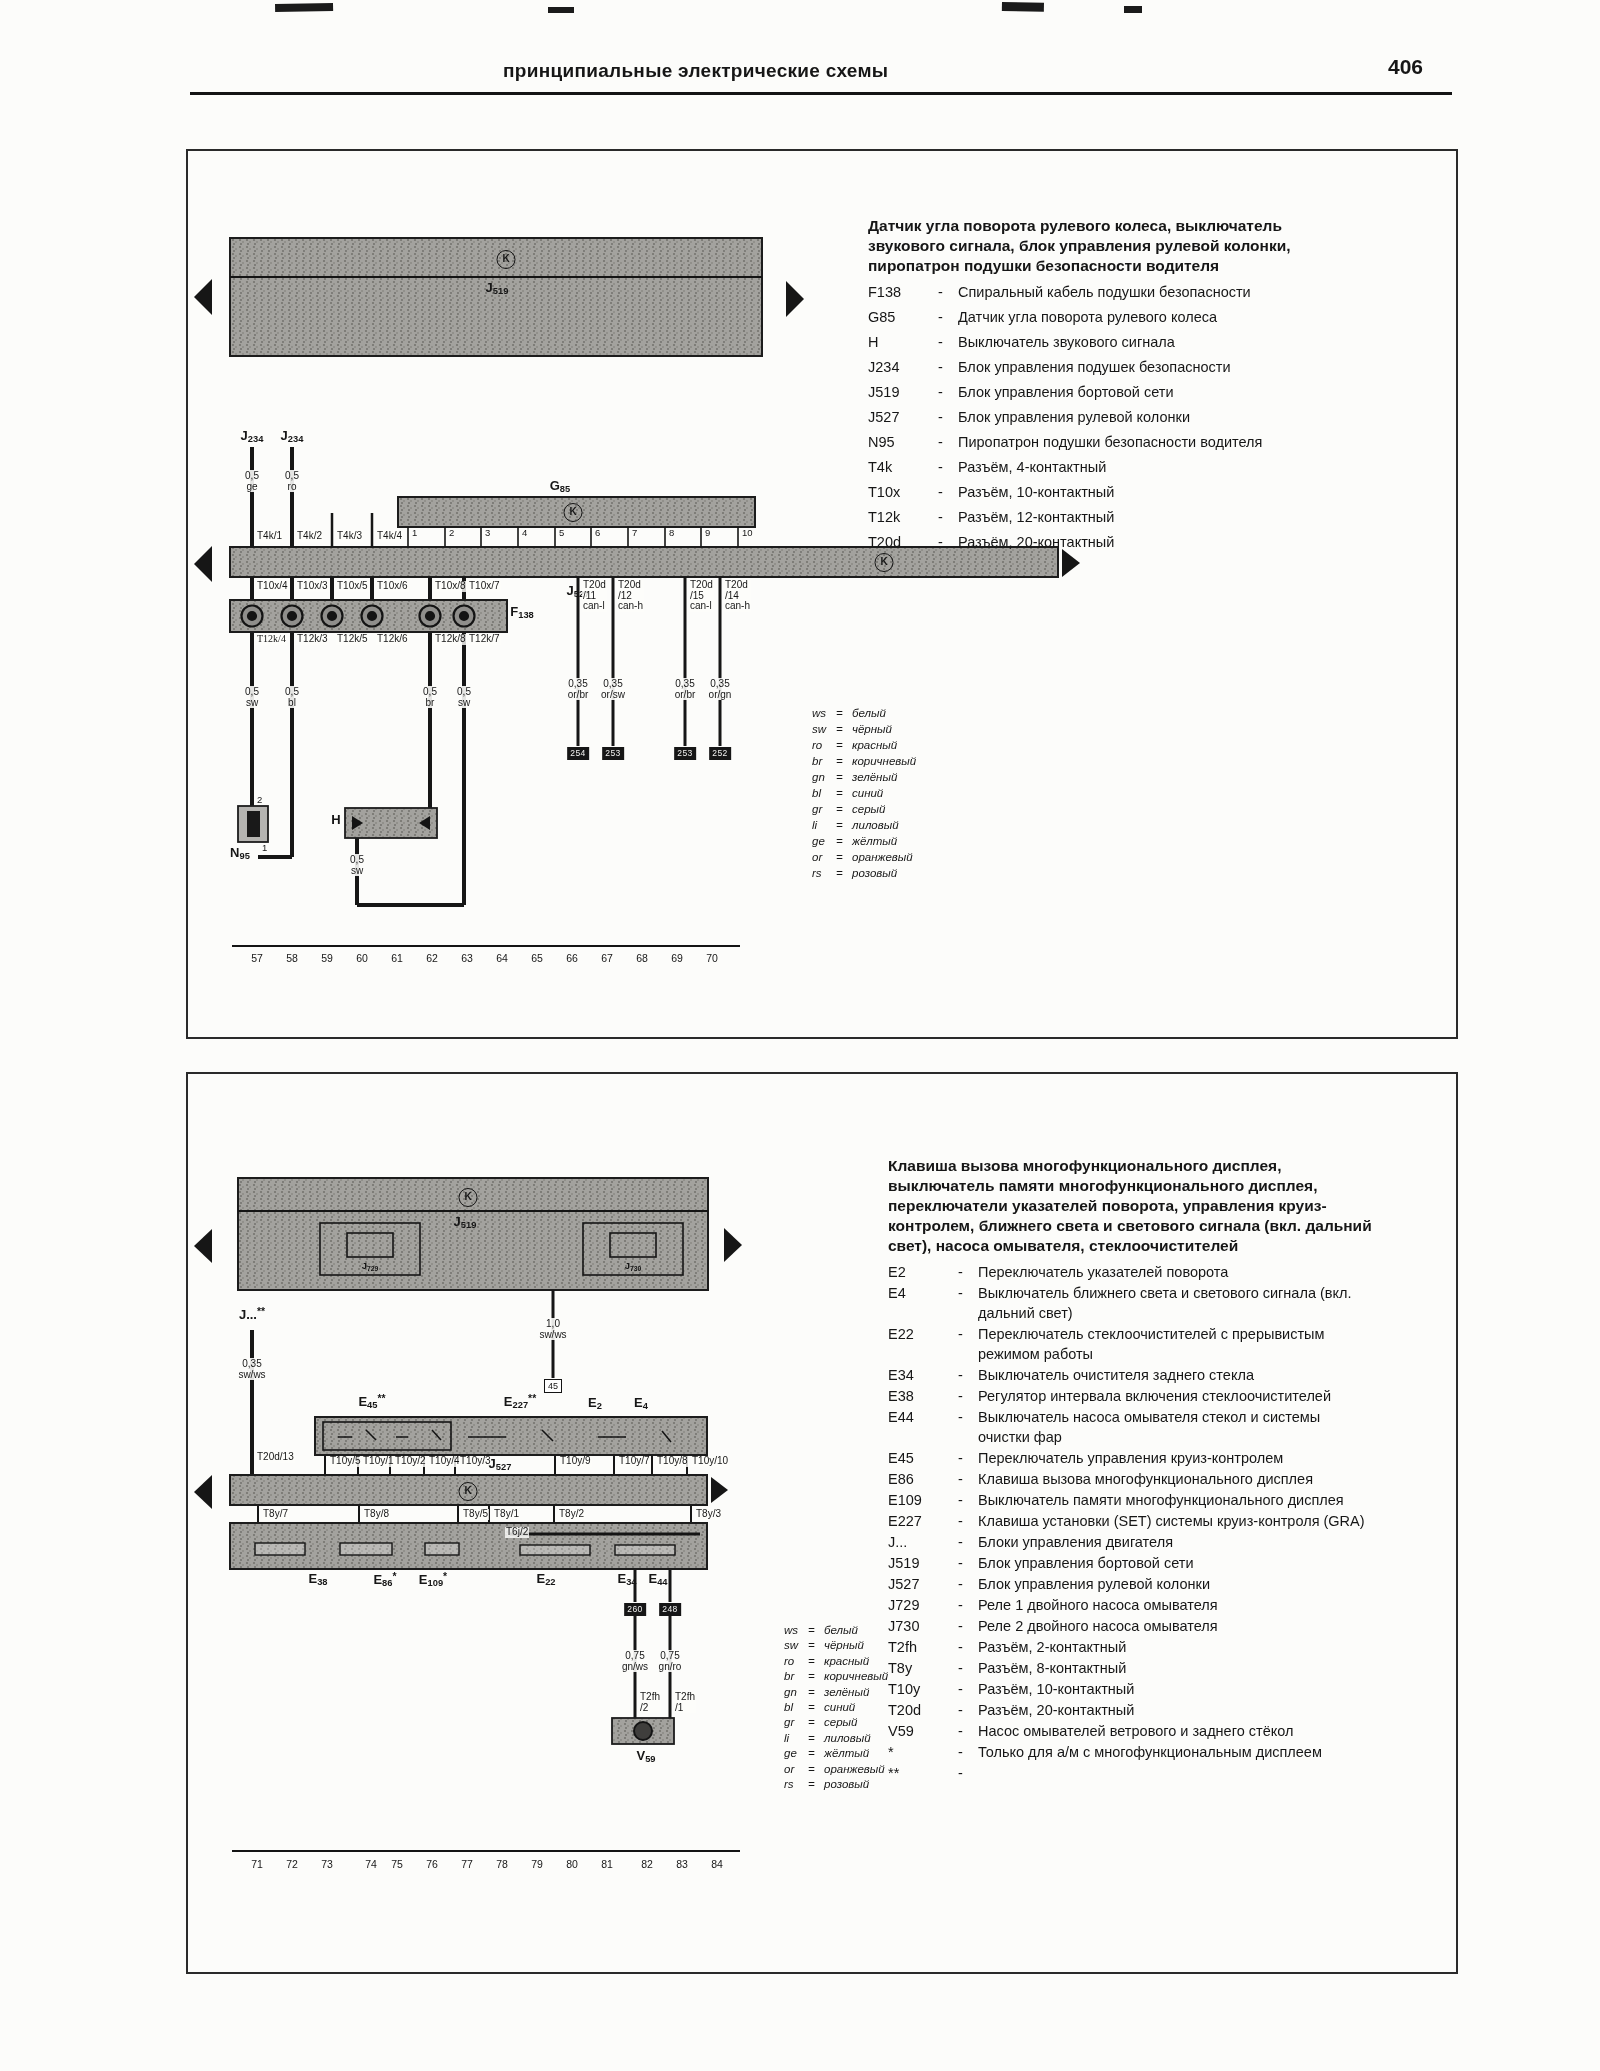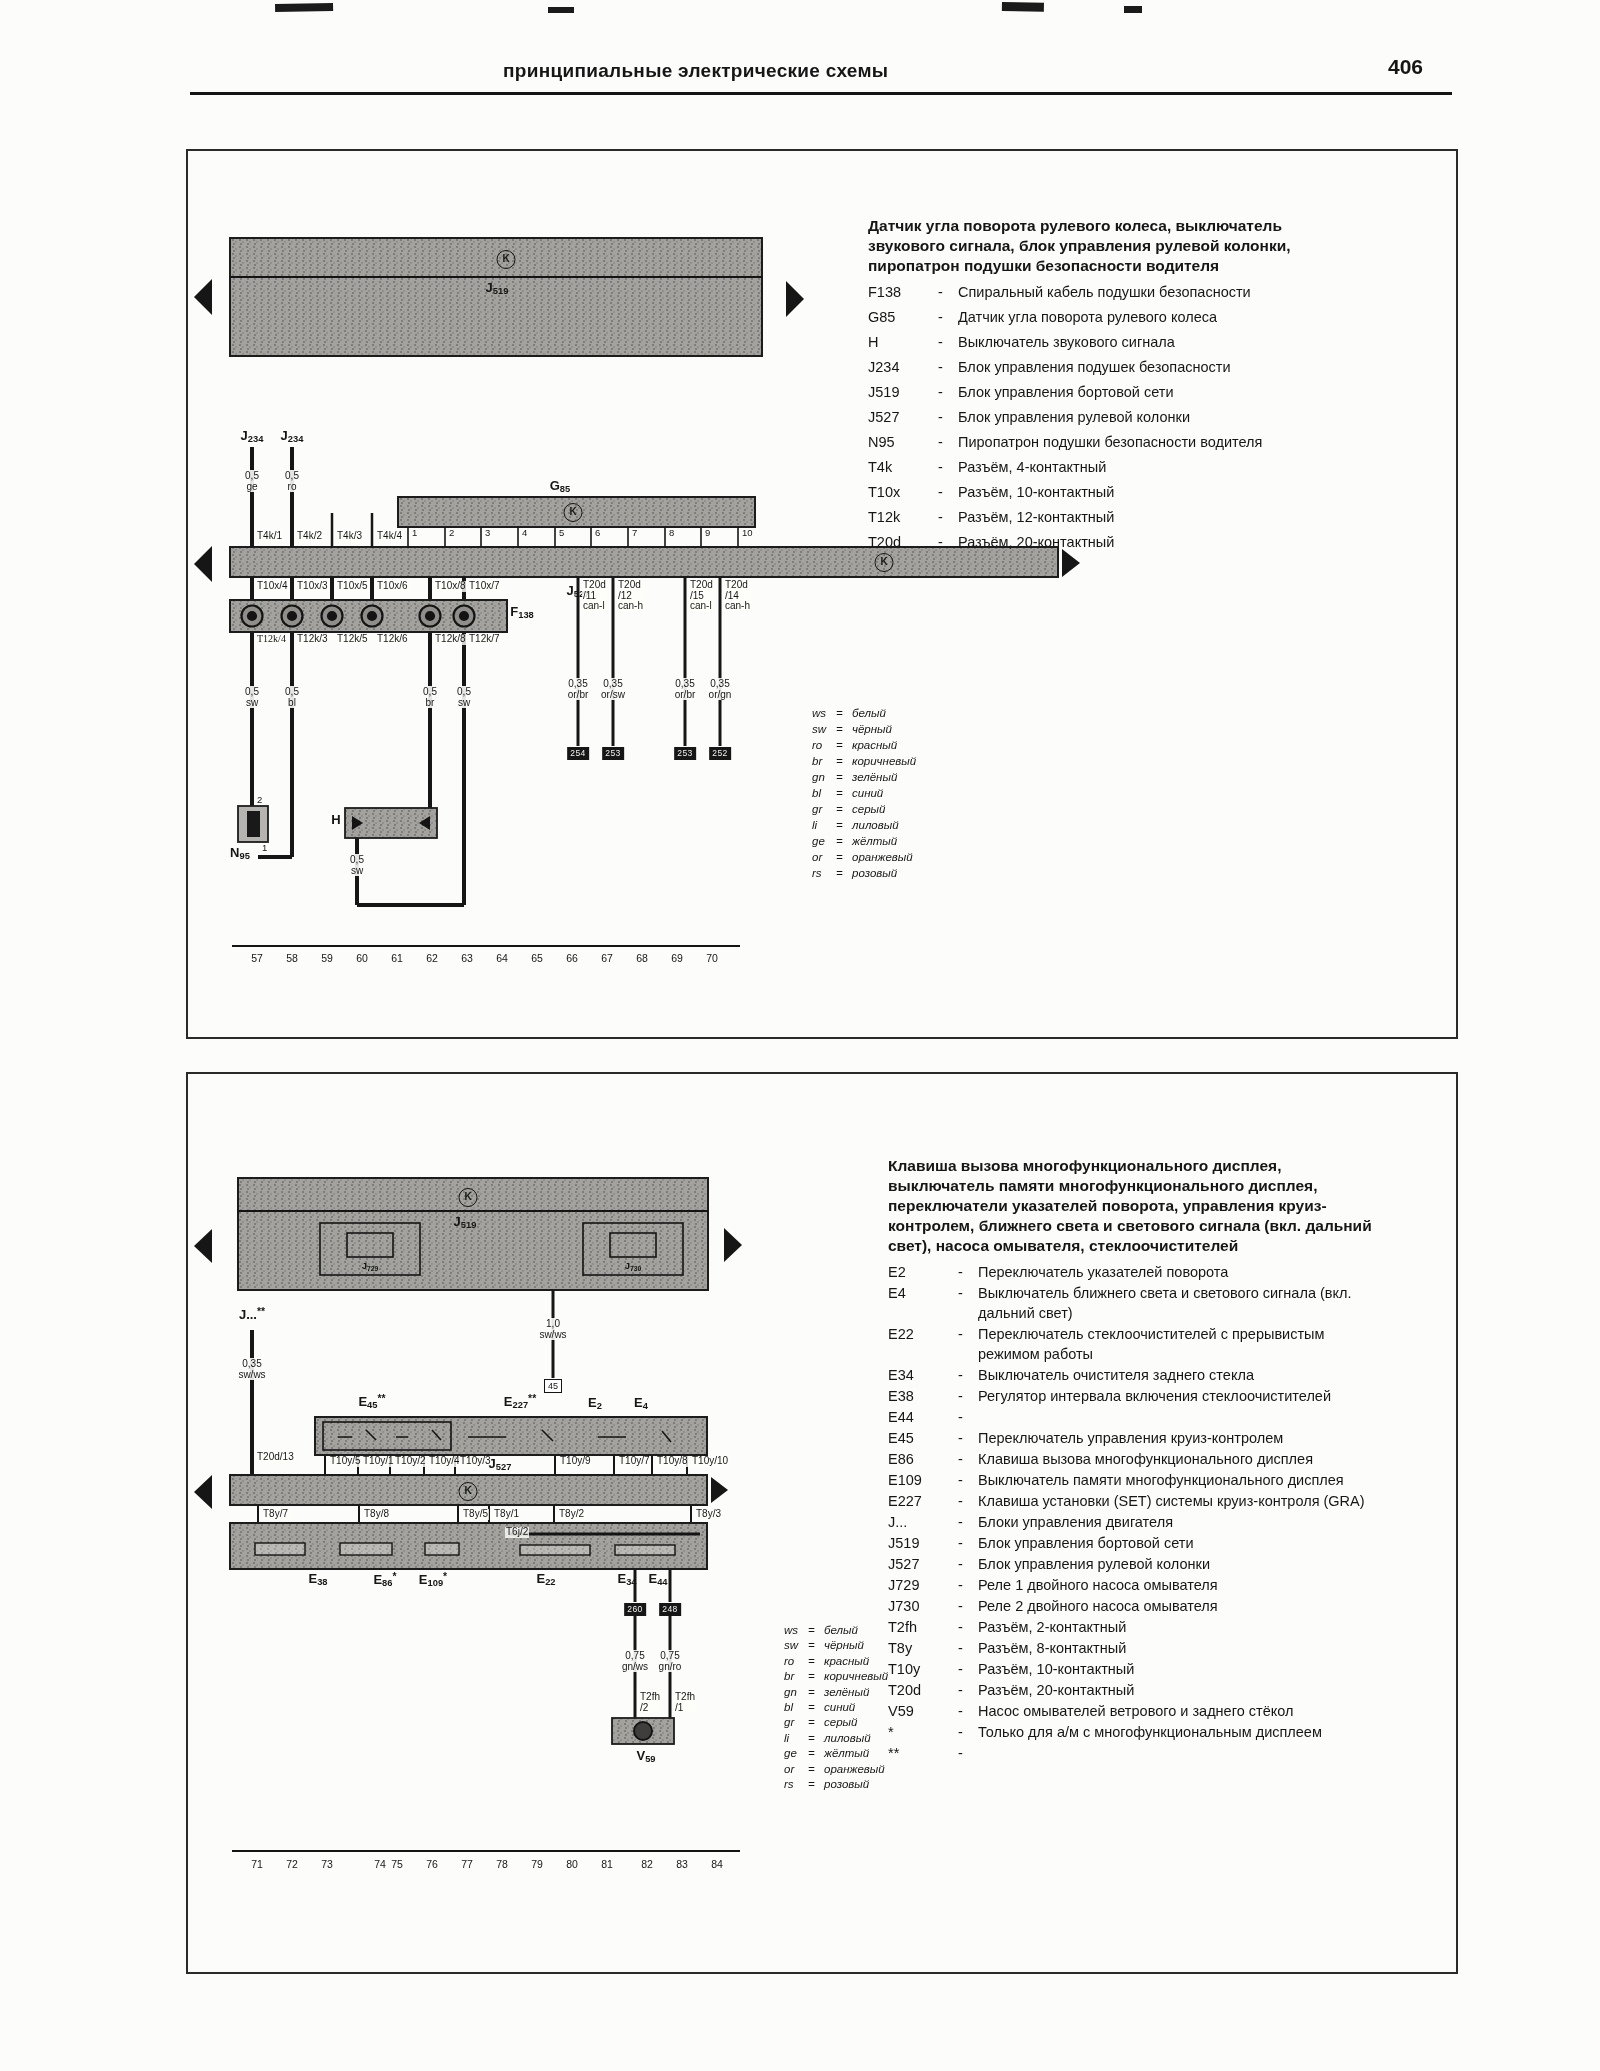--- a/index.html
+++ b/index.html
@@ -308,21 +308,21 @@
       <div class="dl val" style="left: 670px; top: 1650px;">0,75
 gn/ro</div>
       <div class="dl lbl" style="left: 639px; top: 1692px;">T2fh
 /2</div>
       <div class="dl lbl" style="left: 674px; top: 1692px;">T2fh
 /1</div>
       <div class="dl comp" style="left: 646px; top: 1748px;">V<sub>59</sub></div>
       <div class="dl trk" style="left: 257px; top: 1858px;">71</div>
       <div class="dl trk" style="left: 292px; top: 1858px;">72</div>
       <div class="dl trk" style="left: 327px; top: 1858px;">73</div>
-      <div class="dl trk" style="left: 380px; top: 1858px;">74</div>
+      <div class="dl trk" style="left: 371px; top: 1858px;">74</div>
       <div class="dl trk" style="left: 397px; top: 1858px;">75</div>
       <div class="dl trk" style="left: 432px; top: 1858px;">76</div>
       <div class="dl trk" style="left: 467px; top: 1858px;">77</div>
       <div class="dl trk" style="left: 502px; top: 1858px;">78</div>
       <div class="dl trk" style="left: 537px; top: 1858px;">79</div>
       <div class="dl trk" style="left: 572px; top: 1858px;">80</div>
       <div class="dl trk" style="left: 607px; top: 1858px;">81</div>
       <div class="dl trk" style="left: 647px; top: 1858px;">82</div>
       <div class="dl trk" style="left: 682px; top: 1858px;">83</div>
       <div class="dl trk" style="left: 717px; top: 1858px;">84</div>
@@ -479,20 +479,22 @@
           <span class="lt">Выключатель очистителя заднего стекла</span>
         </div>
         <div class="lrow">
           <span class="lc">E38</span>
           <span class="ld">-</span>
           <span class="lt">Регулятор интервала включения стеклоочистителей</span>
         </div>
         <div class="lrow">
           <span class="lc">E44</span>
           <span class="ld">-</span>
+          <span class="lt">Выключатель насоса омывателя стекол и системы
+очистки фар</span>
         </div>
         <div class="lrow">
           <span class="lc">E45</span>
           <span class="ld">-</span>
           <span class="lt">Переключатель управления круиз-контролем</span>
         </div>
         <div class="lrow">
           <span class="lc">E86</span>
           <span class="ld">-</span>
           <span class="lt">Клавиша вызова многофункционального дисплея</span>

